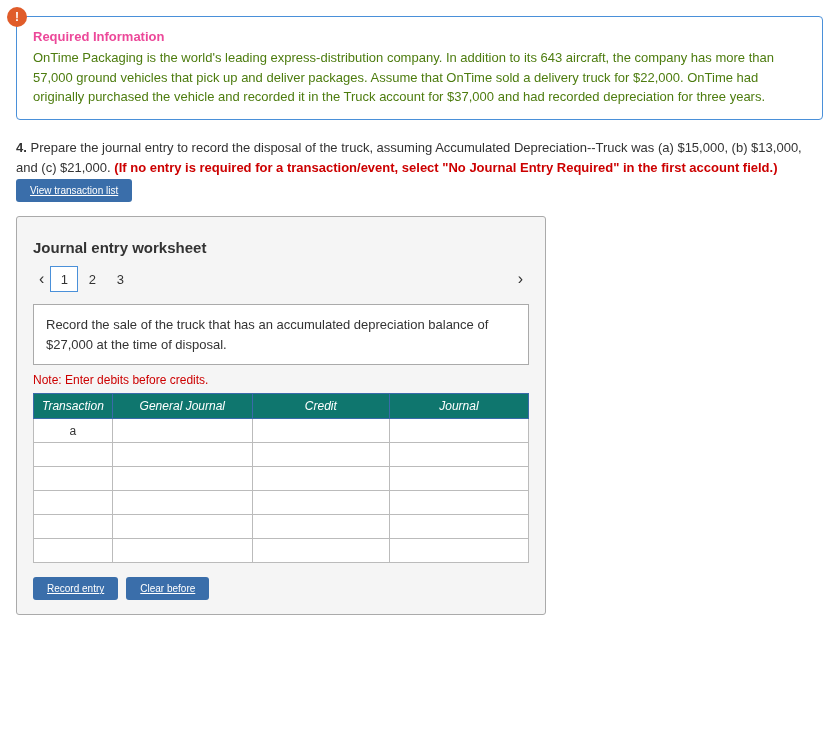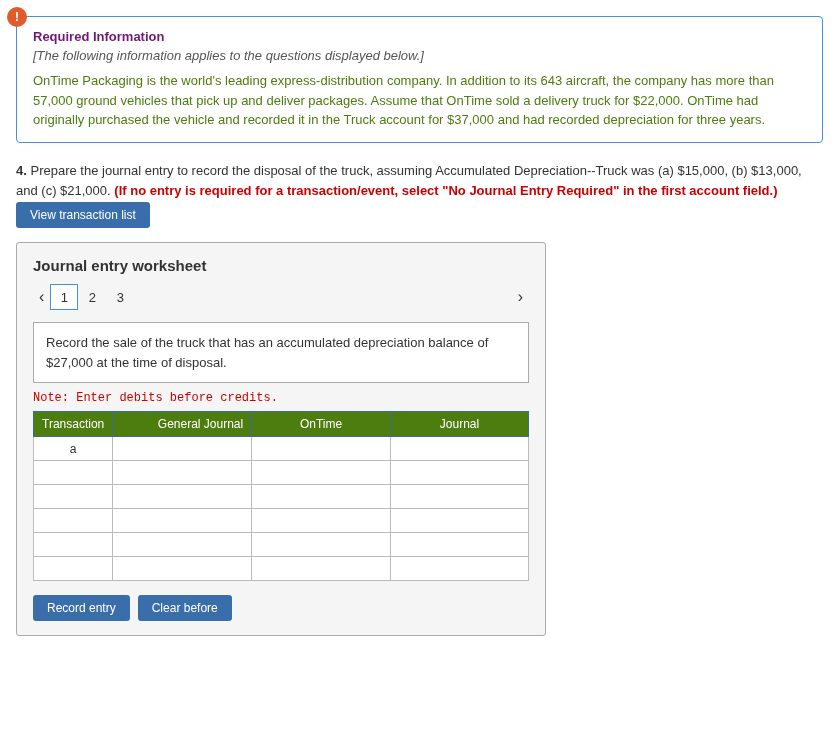--- a/index.html
+++ b/index.html
@@ -31,21 +31,21 @@
       border-radius: 50%;
       color: white;
       font-weight: bold;
       font-size: 12px;
       display: flex;
       align-items: center;
       justify-content: center;
     }
     .required-info-title {
       font-weight: bold;
-      color: #701a75;
+      color: #ec4899;
       margin-bottom: 4px;
       font-size: 13px;
     }
     .required-info-subtitle {
       font-style: italic;
       color: #555;
       margin-bottom: 8px;
       font-size: 13px;
     }
     .required-info-body {
@@ -67,42 +67,44 @@
       font-weight: bold;
     }
 
     
     .btn-blue {
       background-color: #3a6eaa;
       color: white;
       border: none;
       padding: 6px 14px;
       border-radius: 3px;
-      font-size: 12px;
+      font-size: 10px;
       cursor: pointer;
       font-weight: normal;
+      text-decoration: underline;
     }
 
     .view-transaction-btn {
       margin-bottom: 14px;
     }
 
     
     .worksheet-panel {
       border: 1.5px solid #aaa;
       border-radius: 3px;
       padding: 14px 16px;
       background: #f5f5f5;
       max-width: 530px;
     }
     .worksheet-title {
       font-size: 15px;
       font-weight: bold;
       margin-bottom: 10px;
       color: #333;
+      margin-top: 8px;
     }
 
     
     .pagination {
       display: flex;
       align-items: center;
       margin-bottom: 12px;
       gap: 0;
     }
     .page-arrow {
@@ -151,44 +153,44 @@
       font-size: 13px;
       color: #333;
       line-height: 1.5;
     }
 
     
     .note-text {
       color: #cc0000;
       font-size: 12px;
       margin-bottom: 6px;
-      font-family: Liberation Mono, monospace;
     }
 
     
     .journal-table {
       width: 100%;
       border-collapse: collapse;
       margin-bottom: 14px;
     }
     .journal-table thead tr th {
-      background: #4d7c0f;
+      background: #0f766e;
       color: white;
       padding: 5px 8px;
       font-size: 12px;
       font-weight: normal;
       text-align: center;
       border: 1px solid #3a6aaa;
+      font-style: italic;
     }
     .journal-table thead tr th:first-child {
       width: 70px;
       text-align: center;
     }
     .journal-table thead tr th:nth-child(2) {
-      text-align: right;
+      text-align: center;
     }
     .journal-table tbody tr td {
       border: 1px solid #bbb;
       background: white;
       height: 24px;
       padding: 2px 4px;
     }
     .journal-table tbody tr td:first-child {
       text-align: center;
       font-size: 12px;
@@ -215,21 +217,20 @@
       display: flex;
       gap: 8px;
     }
   </style>
 </head>
 <body>
 
 <div class="required-info-box">
   <div class="info-icon">!</div>
   <div class="required-info-title">Required Information</div>
-  <div class="required-info-subtitle">[The following information applies to the questions displayed below.]</div>
   <div class="required-info-body">OnTime Packaging is the world's leading express-distribution company. In addition to its 643 aircraft, the company has more than 57,000 ground vehicles that pick up and deliver packages. Assume that OnTime sold a delivery truck for $22,000. OnTime had originally purchased the vehicle and recorded it in the Truck account for $37,000 and had recorded depreciation for three years.</div>
 </div>
 
 <div class="question-section">
   <span class="question-number">4.</span>
   <span> Prepare the journal entry to record the disposal of the truck, assuming Accumulated Depreciation--Truck was </span>
   <span>(a) $15,000, (b) $13,000, and (c) $21,000.</span>
   <span class="red-text">(If no entry is required for a transaction/event, select "No Journal Entry Required" in the first account field.)</span>
 </div>
 
@@ -250,21 +251,21 @@
 
   <div class="description-box">Record the sale of the truck that has an accumulated depreciation balance of $27,000 at the time of disposal.</div>
 
   <div class="note-text">Note: Enter debits before credits.</div>
 
   <table class="journal-table">
     <thead>
       <tr>
         <th>Transaction</th>
         <th>General Journal</th>
-        <th>OnTime</th>
+        <th>Credit</th>
         <th>Journal</th>
       </tr>
     </thead>
     <tbody id="journal-tbody">
     <tr>
           <td>a</td>
           <td><input type="text" style=""></td>
           <td><input type="text" style=""></td>
           <td><input type="text" style=""></td>
         </tr>

